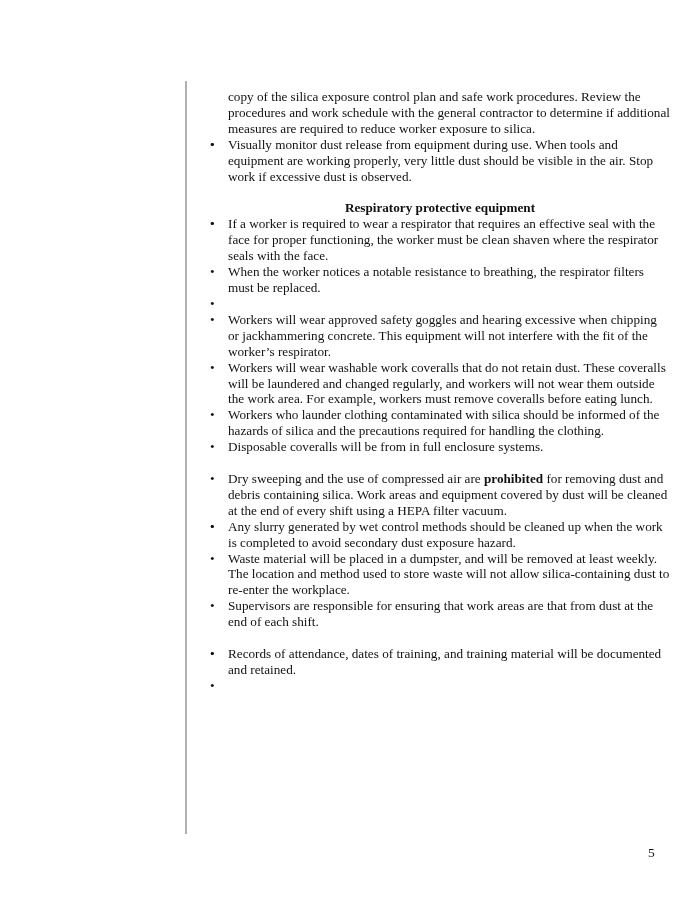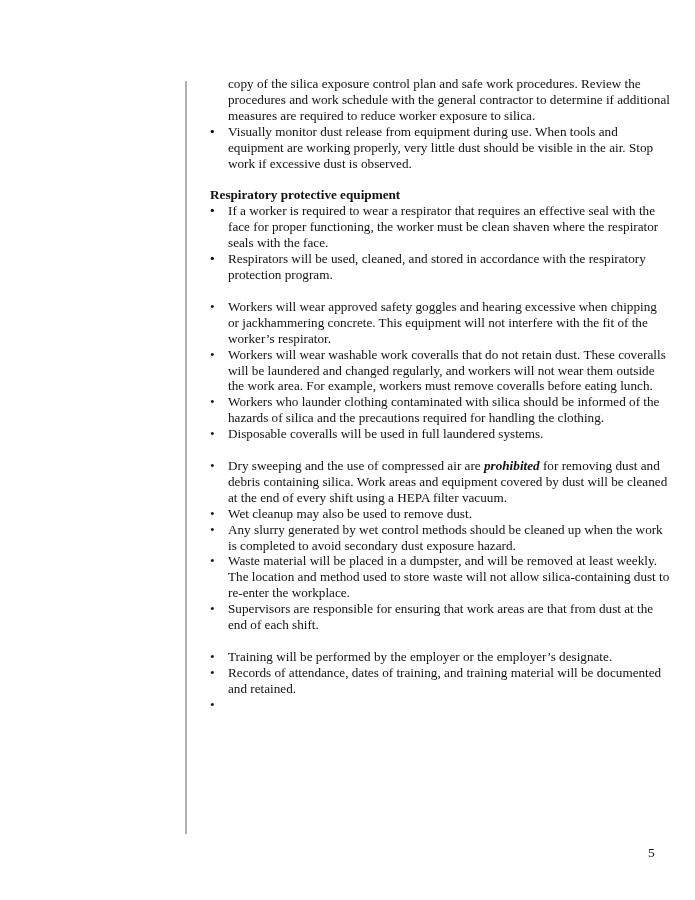--- a/index.html
+++ b/index.html
@@ -1,71 +1,71 @@
 <!DOCTYPE html>
 <html><head>
   <meta charset="utf-8">
   <style>
     html, body { margin: 0; padding: 0; background: #ffffff; }
     body { width: 695px; height: 900px; position: relative; overflow: hidden;
            font-family: "Liberation Serif", "DejaVu Serif", serif; color: #111; }
     .change-bar { position: absolute; left: 185px; top: 81px; width: 2px; height: 753px; background: #b0b0b0; }
-    .content { position: absolute; left: 210px; top: 76px; width: 460px; font-size: 13.2px; line-height: 15.9px; }
+    .content { position: absolute; left: 210px; top: 89px; width: 460px; font-size: 13.2px; line-height: 15.9px; }
     .para-cont { margin: 0 0 0 18px; }
     ul { list-style: none; margin: 0; padding: 0; }
     li { position: relative; padding-left: 18px; }
     li .bullet { position: absolute; left: 0; top: 0; width: 18px; text-align: left; }
-    h3 { font-size: 13.2px; font-weight: bold; margin: 0; line-height: 15.9px; }
+    h3 { font-size: 13.2px; font-weight: bold; margin: 0; line-height: 15.9px; text-align: center; }
     .section { margin-top: 16px; }
     .page-number { position: absolute; left: 648px; top: 845px; font-size: 13.5px; }
-    b { font-weight: bold; font-style: italic; }
+    b { font-weight: bold; }
   </style>
 </head>
 <body>
 
 <div class="change-bar"></div>
 
 <div class="content">
   <p class="para-cont">copy of the silica exposure control plan and safe work procedures. Review the procedures and work schedule with the general contractor to determine if additional measures are required to reduce worker exposure to silica.</p>
   <ul>
     <li><span class="bullet">•</span></li>
     <li><span class="bullet">•</span><span>Visually monitor dust release from equipment during use. When tools and equipment are working properly, very little dust should be visible in the air. Stop work if excessive dust is observed.</span></li>
   </ul>
 
   <div class="section">
     <h3>Respiratory protective equipment</h3>
     <ul>
       <li><span class="bullet">•</span></li>
       <li><span class="bullet">•</span><span>If a worker is required to wear a respirator that requires an effective seal with the face for proper functioning, the worker must be clean shaven where the respirator seals with the face.</span></li>
+      <li><span class="bullet">•</span><span>When the worker notices a notable resistance to breathing, the respirator filters must be replaced.</span></li>
       <li><span class="bullet">•</span></li>
-      <li><span class="bullet">•</span><span>Respirators will be used, cleaned, and stored in accordance with the respiratory protection program.</span></li>
     </ul>
   </div>
 
   <div class="section">
     <ul>
       <li><span class="bullet">•</span><span>Workers will wear approved safety goggles and hearing excessive when chipping or jackhammering concrete. This equipment will not interfere with the fit of the worker’s respirator.</span></li>
       <li><span class="bullet">•</span><span>Workers will wear washable work coveralls that do not retain dust. These coveralls will be laundered and changed regularly, and workers will not wear them outside the work area. For example, workers must remove coveralls before eating lunch.</span></li>
       <li><span class="bullet">•</span><span>Workers who launder clothing contaminated with silica should be informed of the hazards of silica and the precautions required for handling the clothing.</span></li>
-      <li><span class="bullet">•</span><span>Disposable coveralls will be used in full laundered systems.</span></li>
+      <li><span class="bullet">•</span><span>Disposable coveralls will be from in full enclosure systems.</span></li>
     </ul>
   </div>
 
   <div class="section">
     <ul>
       <li><span class="bullet">•</span><span>Dry sweeping and the use of compressed air are </span><b>prohibited</b><span> for removing dust and debris containing silica. Work areas and equipment covered by dust will be cleaned at the end of every shift using a HEPA filter vacuum.</span></li>
-      <li><span class="bullet">•</span><span>Wet cleanup may also be used to remove dust.</span></li>
+      <li><span class="bullet">•</span></li>
       <li><span class="bullet">•</span><span>Any slurry generated by wet control methods should be cleaned up when the work is completed to avoid secondary dust exposure hazard.</span></li>
       <li><span class="bullet">•</span><span>Waste material will be placed in a dumpster, and will be removed at least weekly. The location and method used to store waste will not allow silica-containing dust to re-enter the workplace.</span></li>
       <li><span class="bullet">•</span><span>Supervisors are responsible for ensuring that work areas are that from dust at the end of each shift.</span></li>
     </ul>
   </div>
 
   <div class="section">
     <ul>
-      <li><span class="bullet">•</span><span>Training will be performed by the employer or the employer’s designate.</span></li>
+      <li><span class="bullet">•</span></li>
       <li><span class="bullet">•</span><span>Records of attendance, dates of training, and training material will be documented and retained.</span></li>
       <li><span class="bullet">•</span></li>
     </ul>
   </div>
 </div>
 
 <div class="page-number">5</div>
 
 </body></html>

